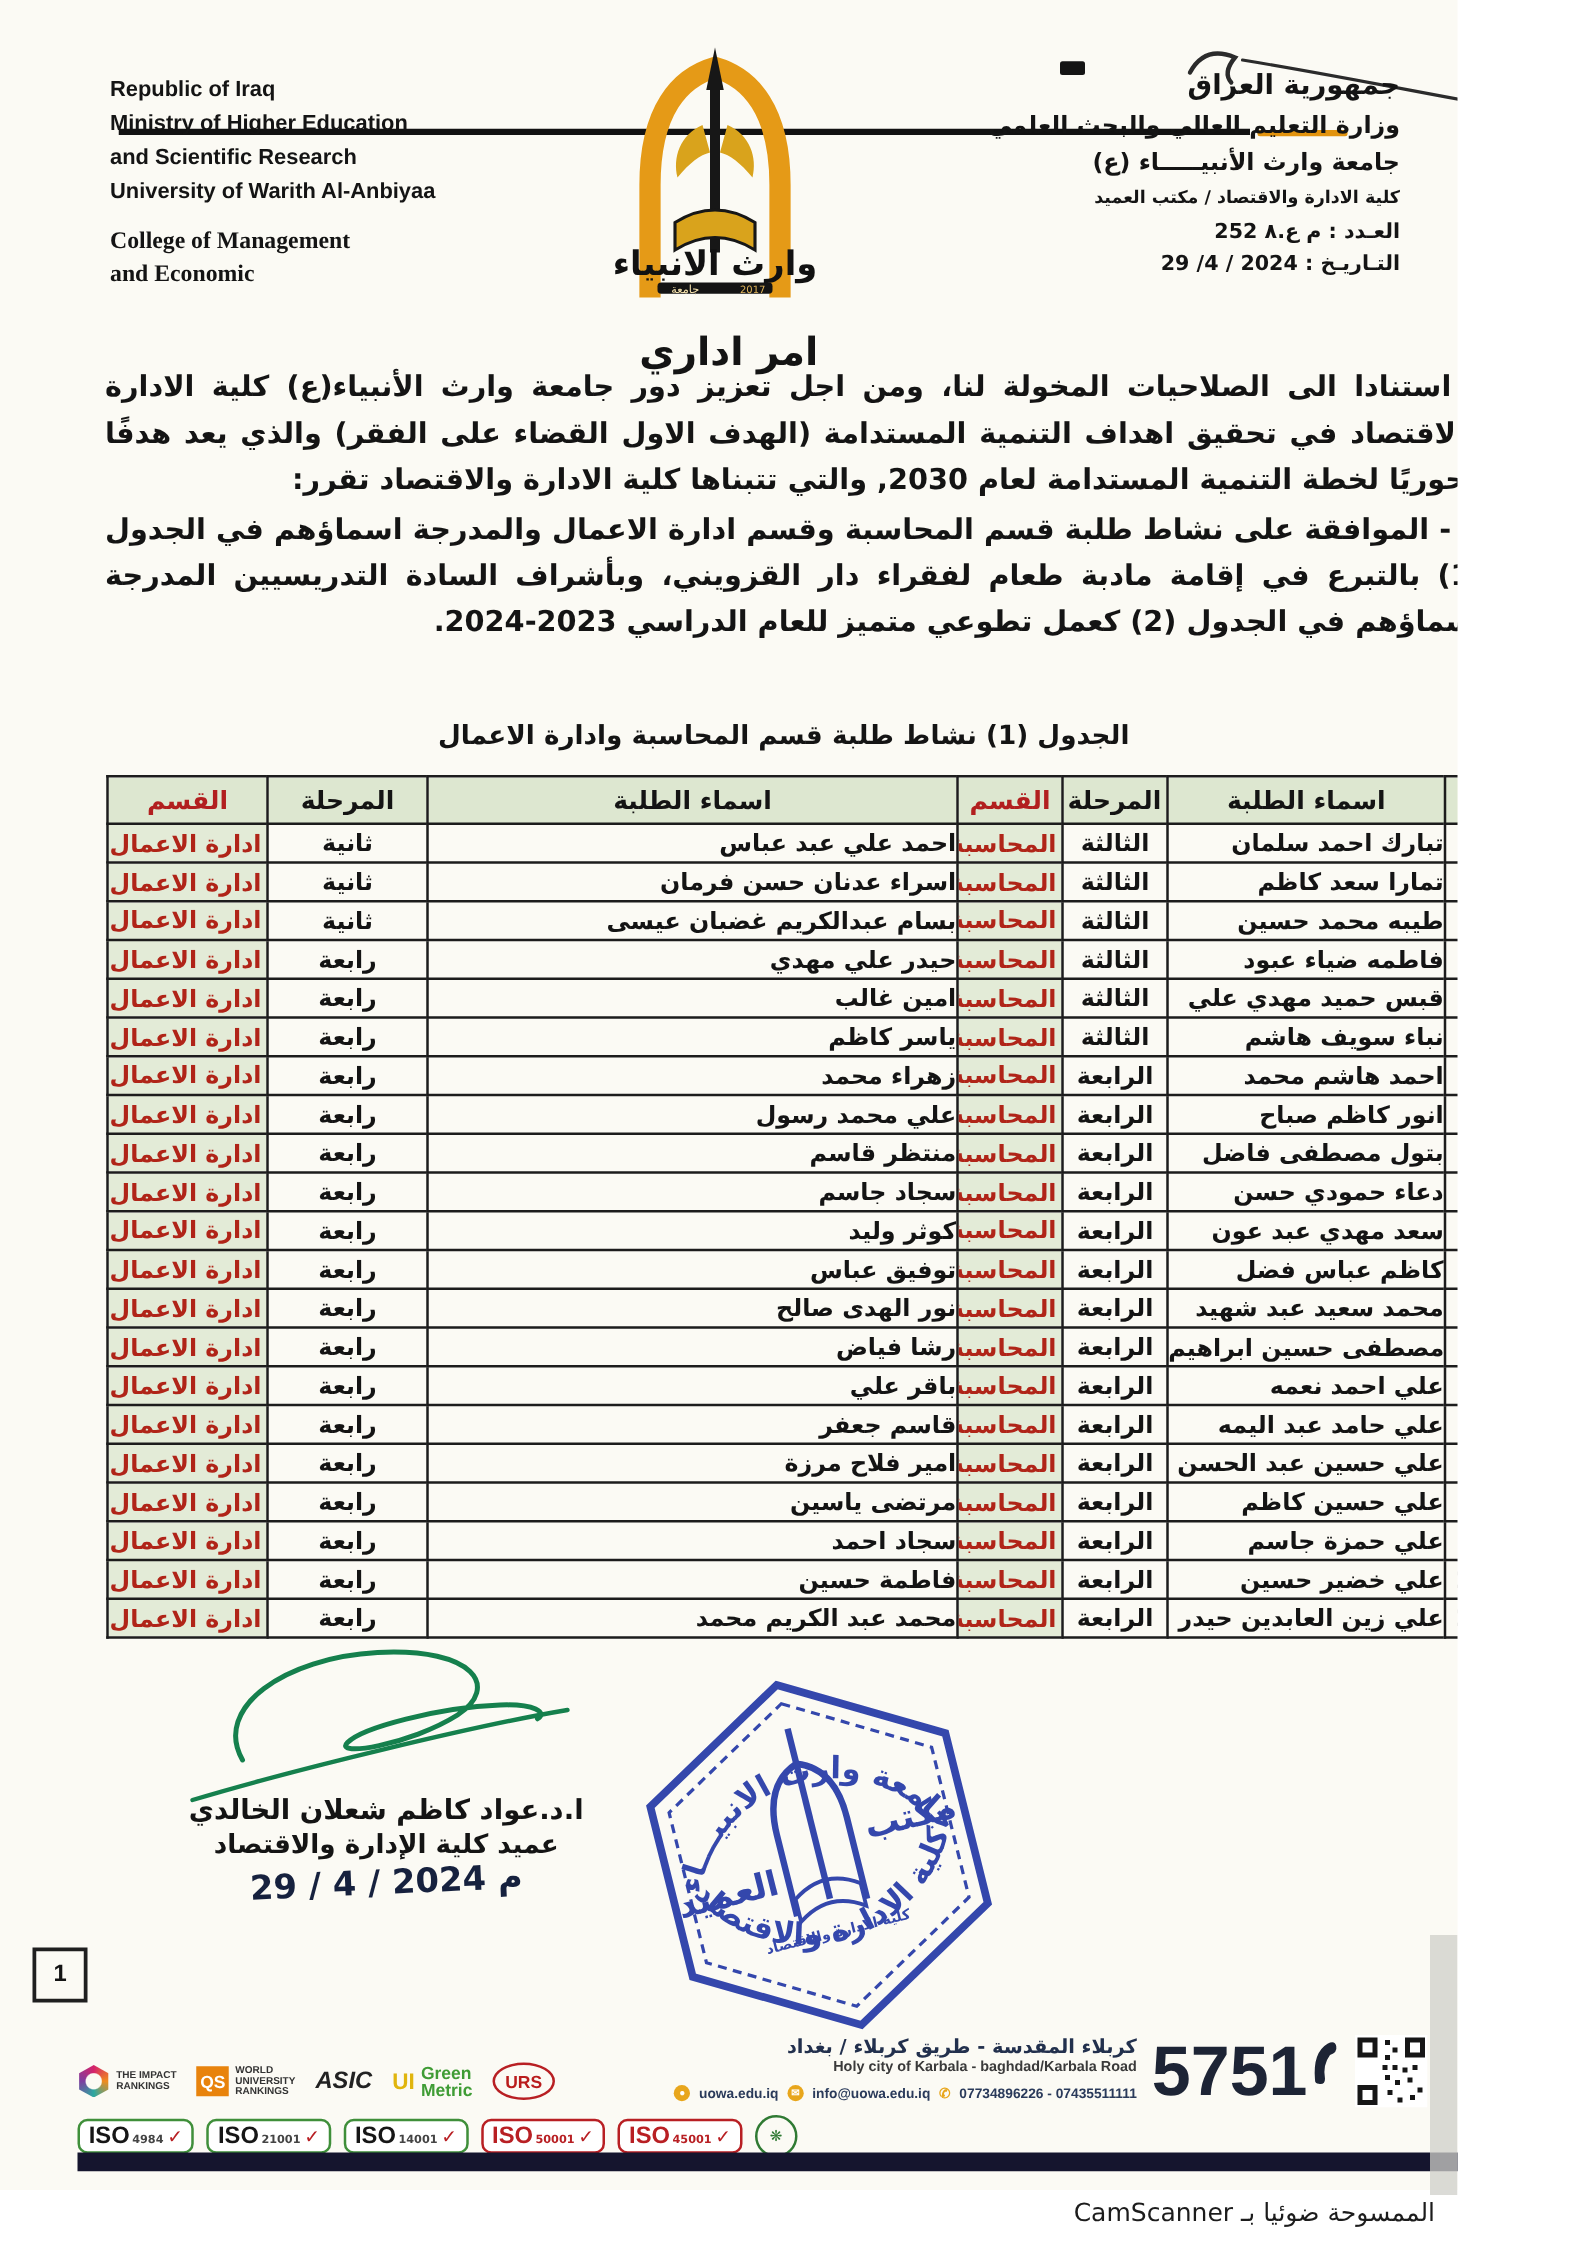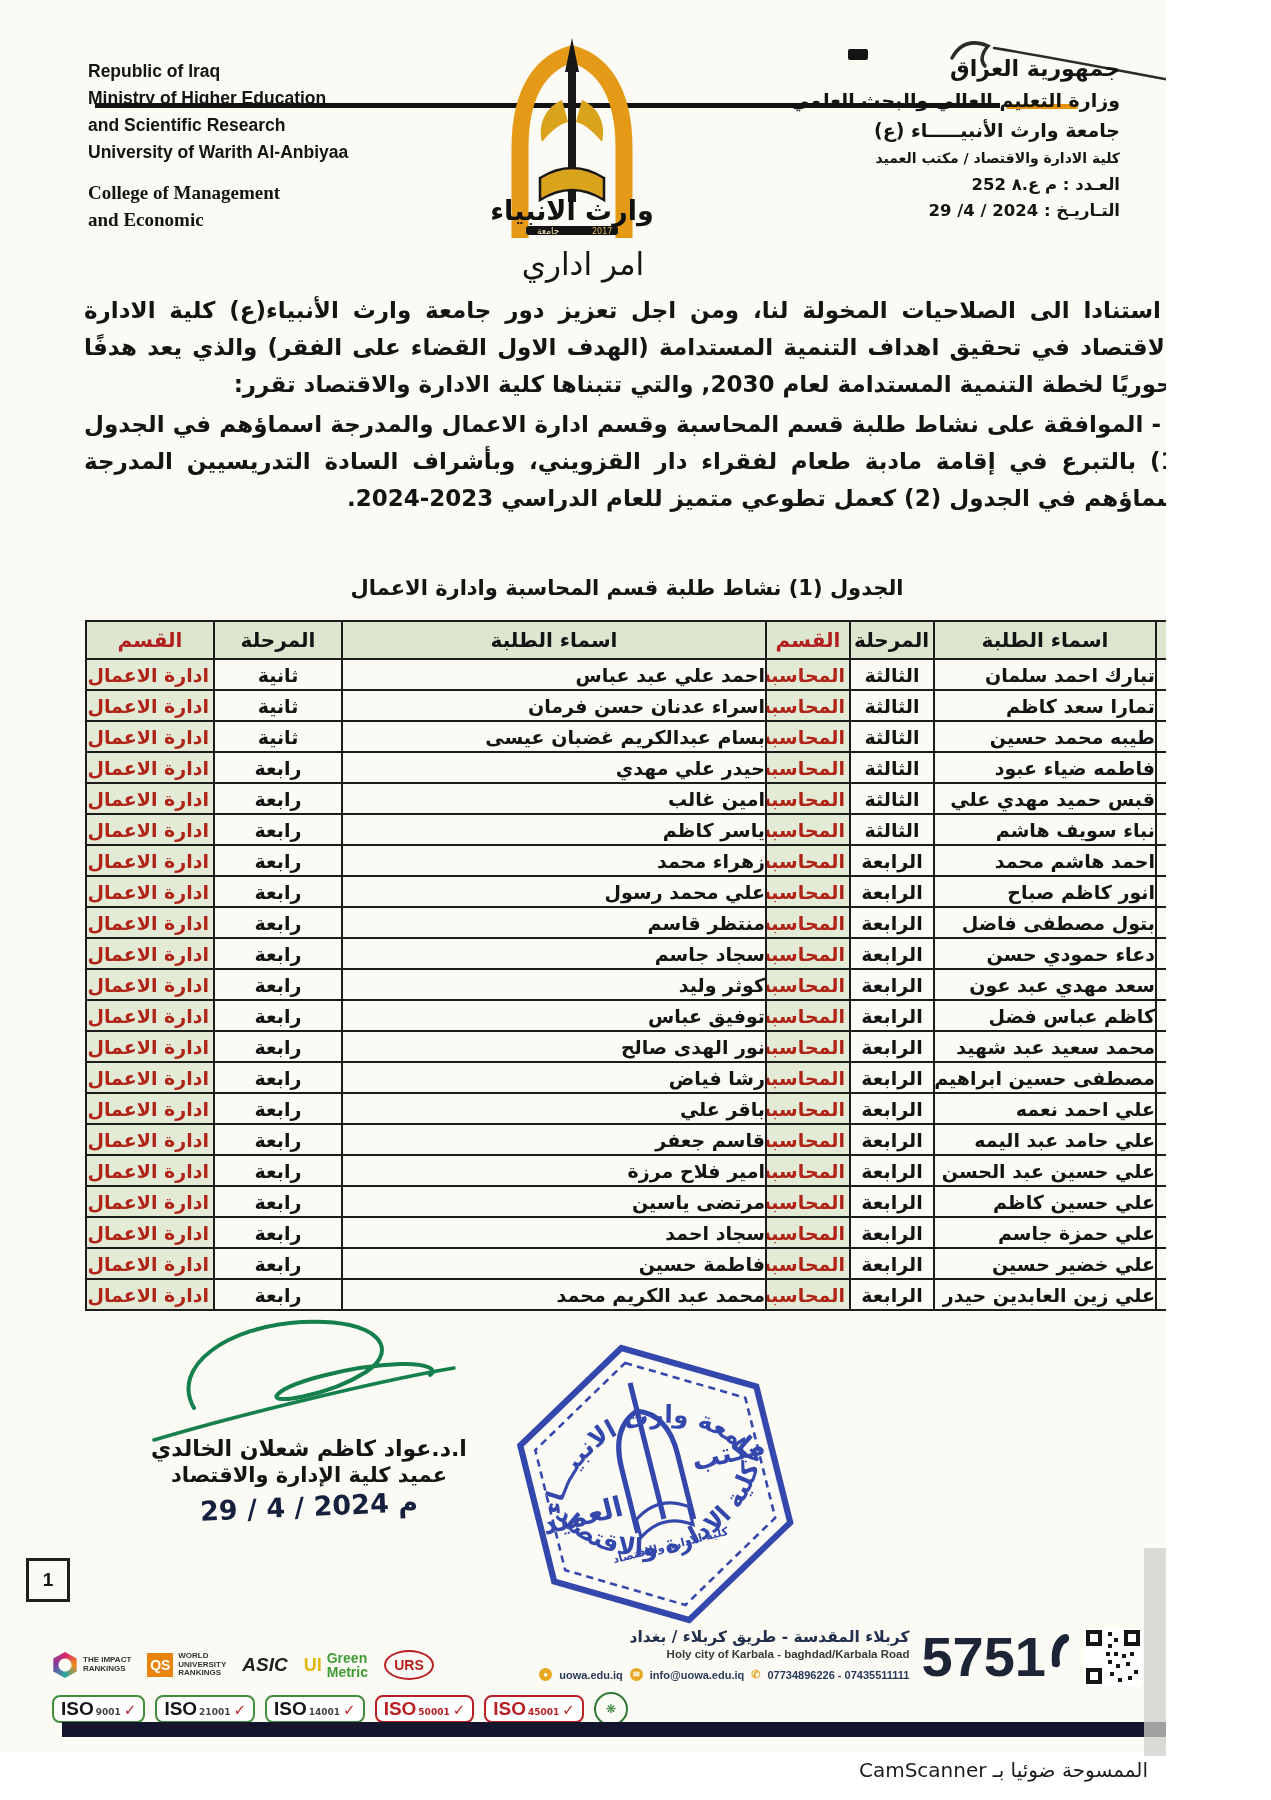--- a/index.html
+++ b/index.html
@@ -15,21 +15,21 @@
   .hdr-left .b1{font-family:"Liberation Sans","DejaVu Sans",sans-serif;font-weight:bold;font-size:17.5px;line-height:1.55;white-space:pre-line;}
   .hdr-left .b2{font-family:"Liberation Serif","DejaVu Serif",serif;font-weight:bold;font-size:19px;line-height:1.45;margin-top:12px;white-space:pre-line;}
   .hdr-right{position:absolute;right:46px;top:56px;width:420px;direction:rtl;text-align:right;}
   .hdr-right .r1{font-size:22px;font-weight:bold;margin-bottom:8px;}
   .hdr-right .r2{font-size:19px;font-weight:bold;margin-bottom:8px;}
   .hdr-right .r3{font-size:19px;font-weight:bold;margin-bottom:9px;}
   .hdr-right .r4{font-size:14px;font-weight:bold;margin-bottom:9px;}
   .hdr-right .r5,.hdr-right .r6{font-size:16.5px;font-weight:bold;margin-bottom:7px;}
   .logo{position:absolute;left:482px;top:30px;}
   
-  .doc-title{position:absolute;left:0;top:246px;width:100%;text-align:center;font-size:31px;font-weight:normal;direction:rtl;}
+  .doc-title{position:absolute;left:0;top:264px;width:100%;text-align:center;font-size:31px;font-weight:bold;direction:rtl;}
   .doc-body{position:absolute;left:84px;top:292px;width:1103px;direction:rtl;text-align:justify;
             font-size:23px;line-height:1.6;font-weight:bold;}
   .doc-body p{margin:0 0 4px 0;text-indent:26px;}
   .tbl-caption{position:absolute;left:0;top:576px;width:100%;text-align:center;direction:rtl;
                font-size:21px;font-weight:bold;padding-left:44px;}
   
   .tbl-wrap{position:absolute;left:85px;top:620px;}
   table{border-collapse:collapse;table-layout:fixed;width:1114px;direction:rtl;}
   col.c0{width:44px;}col.c1{width:222px;}col.c2{width:84px;}col.c3{width:84px;}
   col.c4{width:424px;}col.c5{width:128px;}col.c6{width:128px;}
@@ -45,21 +45,21 @@
   .sig-role{font-size:21px;font-weight:bold;margin-top:2px;}
   .sig-date{font-size:27px;font-weight:bold;color:#16213e;letter-spacing:3px;
             transform:rotate(-2.5deg);margin-top:4px;direction:ltr;}
   
   .stamp{position:absolute;left:500px;top:1316px;opacity:0.92;}
   
   .page-num{position:absolute;left:26px;top:1558px;width:38px;height:38px;border:3px solid #1f1f1f;
             display:flex;align-items:center;justify-content:center;font-size:19px;font-weight:bold;
             font-family:"Liberation Sans",sans-serif;}
   
-  .footer-left{position:absolute;left:52px;top:1646px;width:600px;}
+  .footer-left{position:absolute;left:62px;top:1646px;width:600px;}
   .rank-row{display:flex;align-items:center;gap:16px;height:38px;}
   .rank-item{display:flex;align-items:center;gap:5px;}
   .hex-impact{width:26px;height:26px;clip-path:polygon(50% 0,95% 25%,95% 75%,50% 100%,5% 75%,5% 25%);
               background:conic-gradient(#d5236b,#f08c1e,#2ba8a0,#7c3fa0,#d5236b);
               -webkit-mask:radial-gradient(circle,transparent 6px,#000 7px);
               mask:radial-gradient(circle,transparent 6px,#000 7px);}
   .rank-small{font-family:"Liberation Sans",sans-serif;font-size:8px;font-weight:bold;line-height:1.1;color:#333;}
   .qs-box{width:26px;height:24px;background:#e8830c;color:#fff;font-weight:bold;font-size:14px;
           display:flex;align-items:center;justify-content:center;font-family:"Liberation Sans",sans-serif;}
   .asic{font-family:"Liberation Sans",sans-serif;font-size:19px;font-weight:bold;color:#222;font-style:italic;}
@@ -419,21 +419,21 @@
           <span>Green</span><br><span>Metric</span>
         </span>
       </div>
       <div class="rank-item">
         <span class="urs">URS</span>
       </div>
     </div>
     <div class="iso-row">
         <div class="iso-badge">
           <span class="iso-word">ISO</span>
-          <span class="iso-num">9001</span>
+          <span class="iso-num">4984</span>
           <span class="iso-check">✓</span>
         </div>
         <div class="iso-badge">
           <span class="iso-word">ISO</span>
           <span class="iso-num">21001</span>
           <span class="iso-check">✓</span>
         </div>
         <div class="iso-badge">
           <span class="iso-word">ISO</span>
           <span class="iso-num">14001</span>

